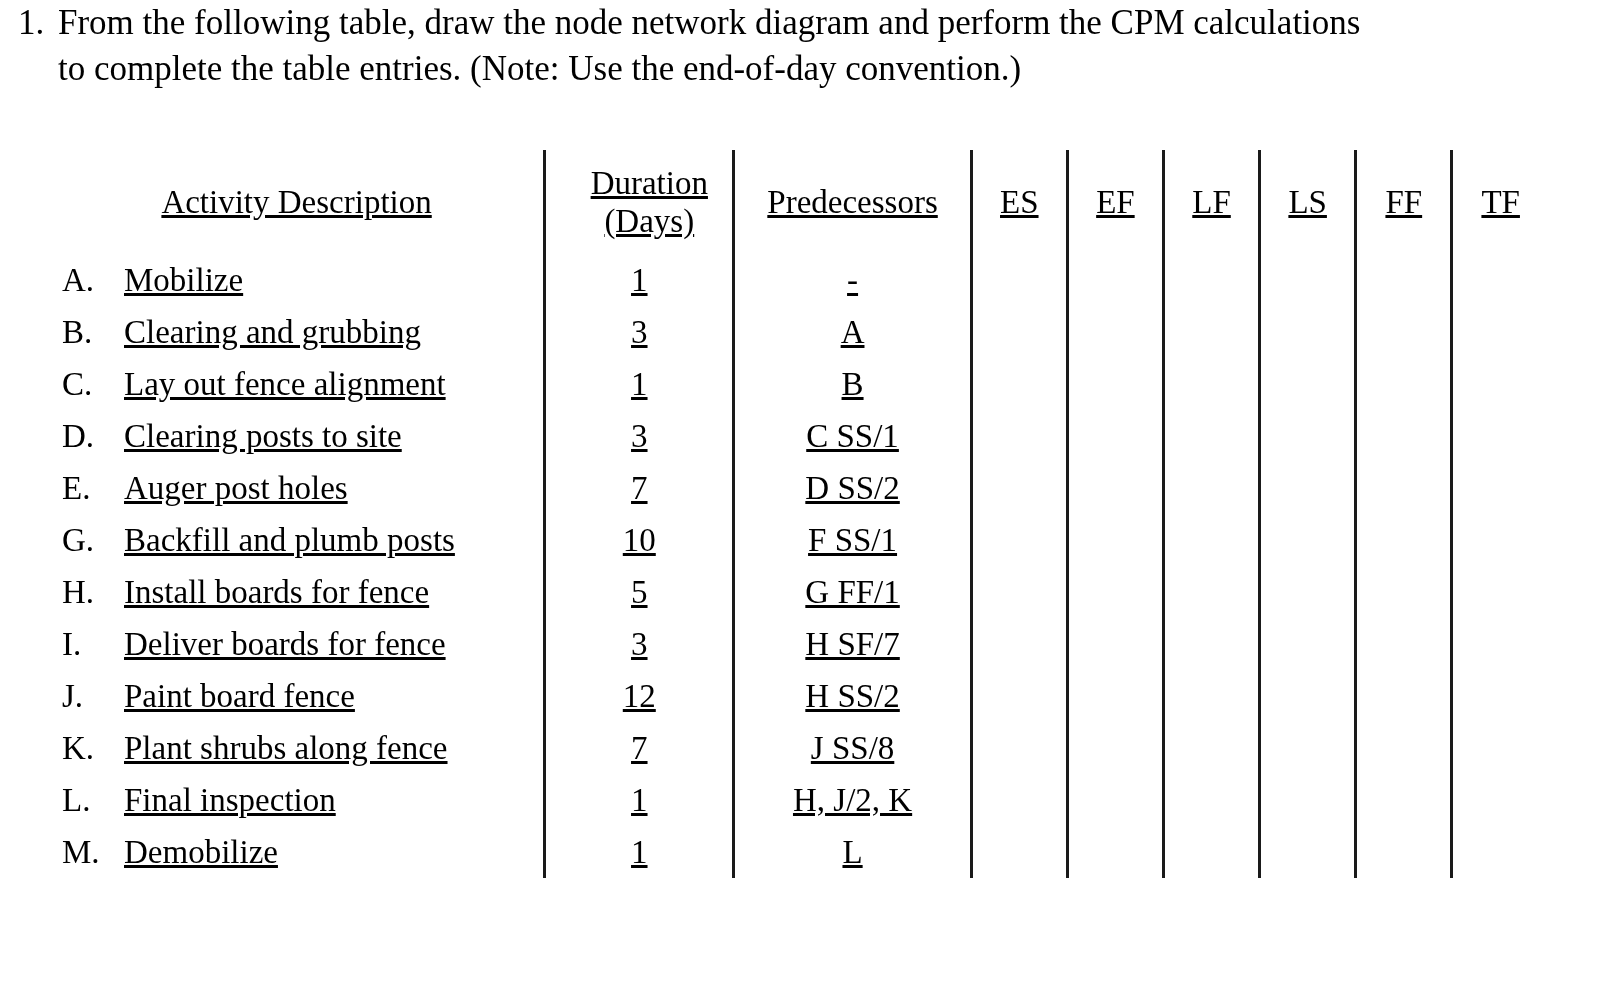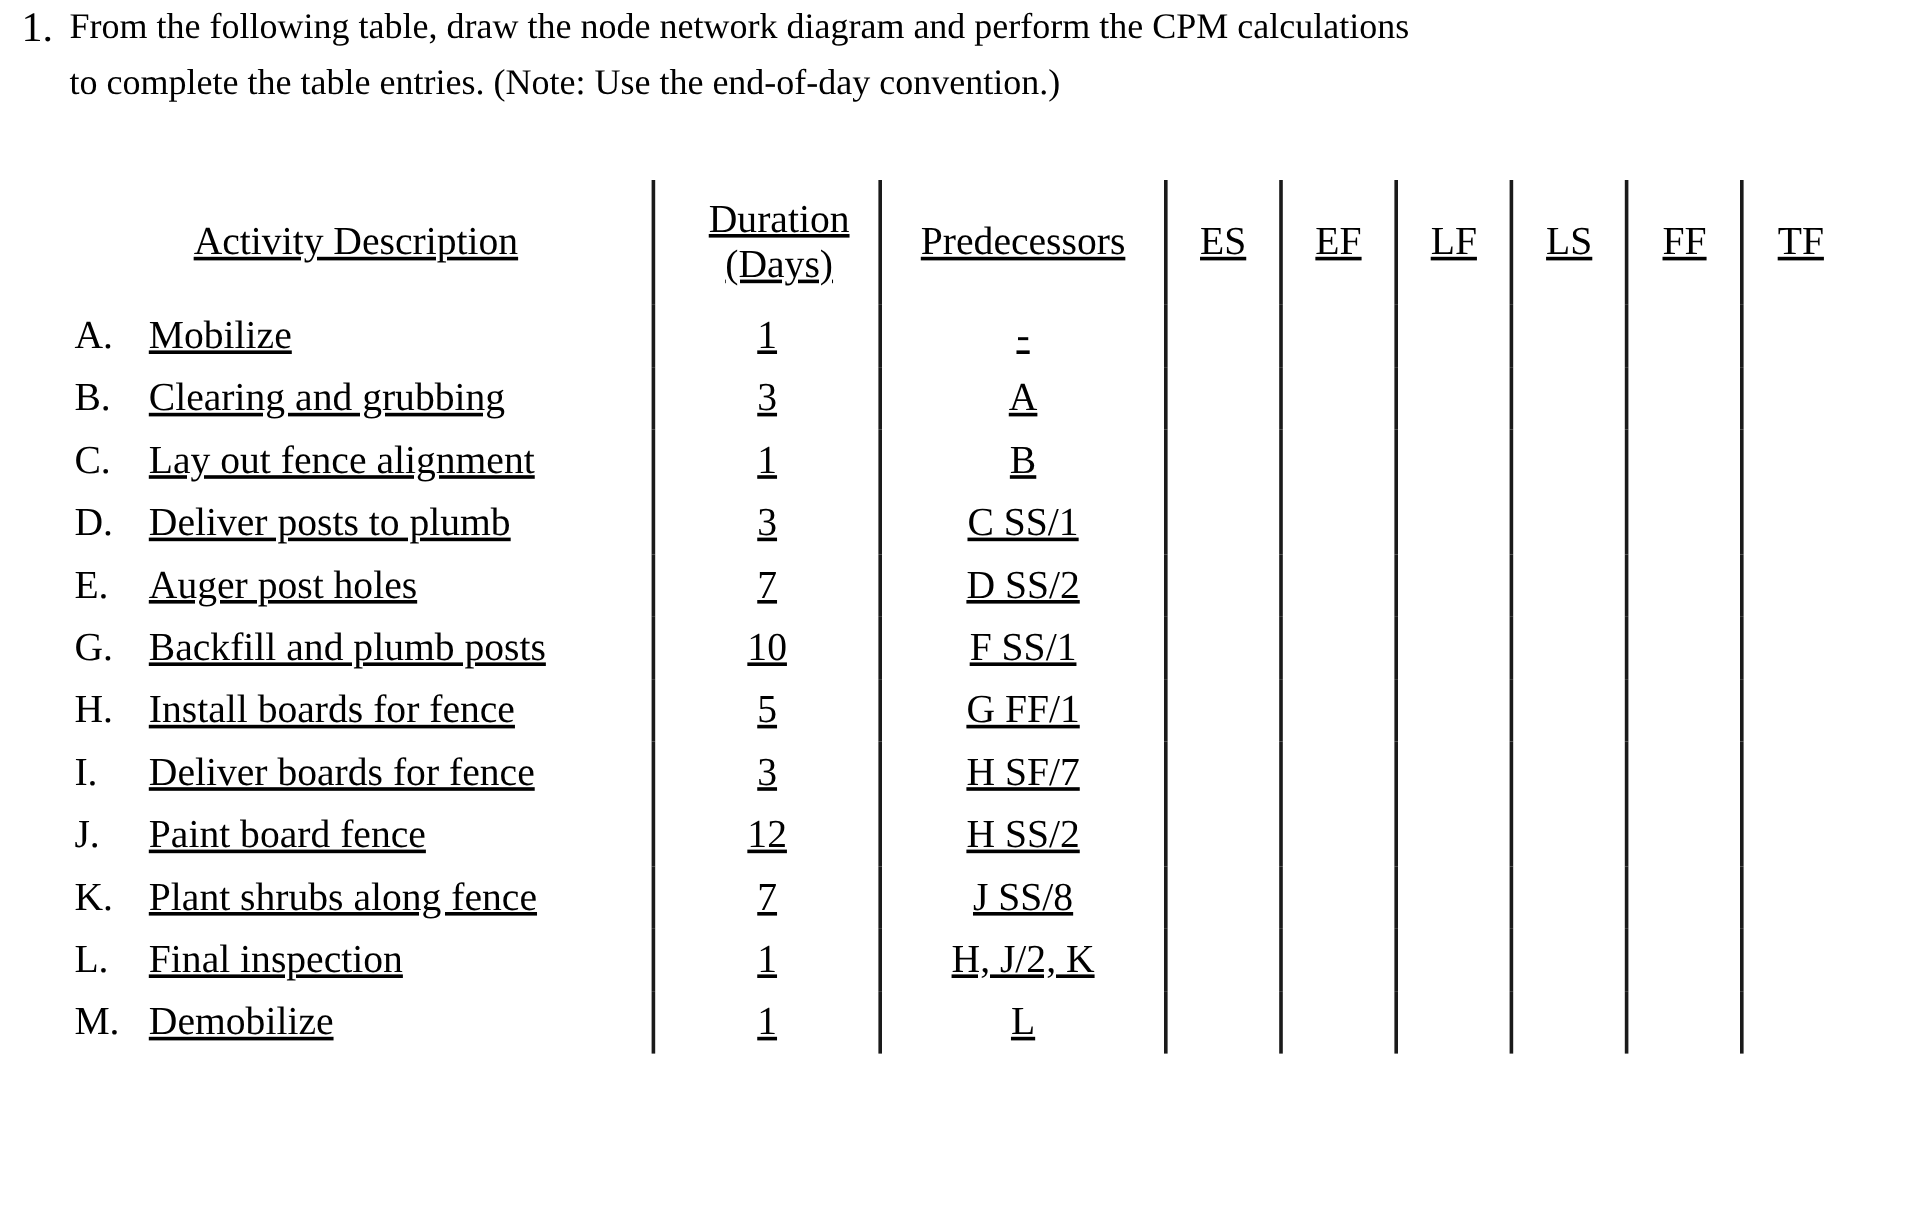--- a/index.html
+++ b/index.html
@@ -31,21 +31,21 @@
     width: 58px;
     flex: 0 0 58px;
     text-align: left;
     padding-left: 18px;
     box-sizing: border-box;
     font-size: 35px;
     line-height: 46px;
   }
   .q-text {
     flex: 1 1 auto;
-    font-size: 30px;
+    font-size: 35px;
     line-height: 46px;
   }
   .q-text .line {
     display: block;
     white-space: nowrap;
   }
 
   
   #cpm-table-wrap {
     position: absolute;
@@ -195,21 +195,21 @@
           <td class="c-dur vline">1</td>
           <td class="c-pred vline">B</td>
           <td class="c-blank vline"></td>
           <td class="c-blank vline"></td>
           <td class="c-blank vline"></td>
           <td class="c-blank vline"></td>
           <td class="c-blank vline"></td>
           <td class="c-blank vline"></td>
         </tr>
         <tr>
-          <td class="c-desc"><span class="letter">D.</span><span>Deliver posts to plumb</span></td>
+          <td class="c-desc"><span class="letter">D.</span><span>Clearing posts to site</span></td>
           <td class="c-dur vline">3</td>
           <td class="c-pred vline">C SS/1</td>
           <td class="c-blank vline"></td>
           <td class="c-blank vline"></td>
           <td class="c-blank vline"></td>
           <td class="c-blank vline"></td>
           <td class="c-blank vline"></td>
           <td class="c-blank vline"></td>
         </tr>
         <tr>

